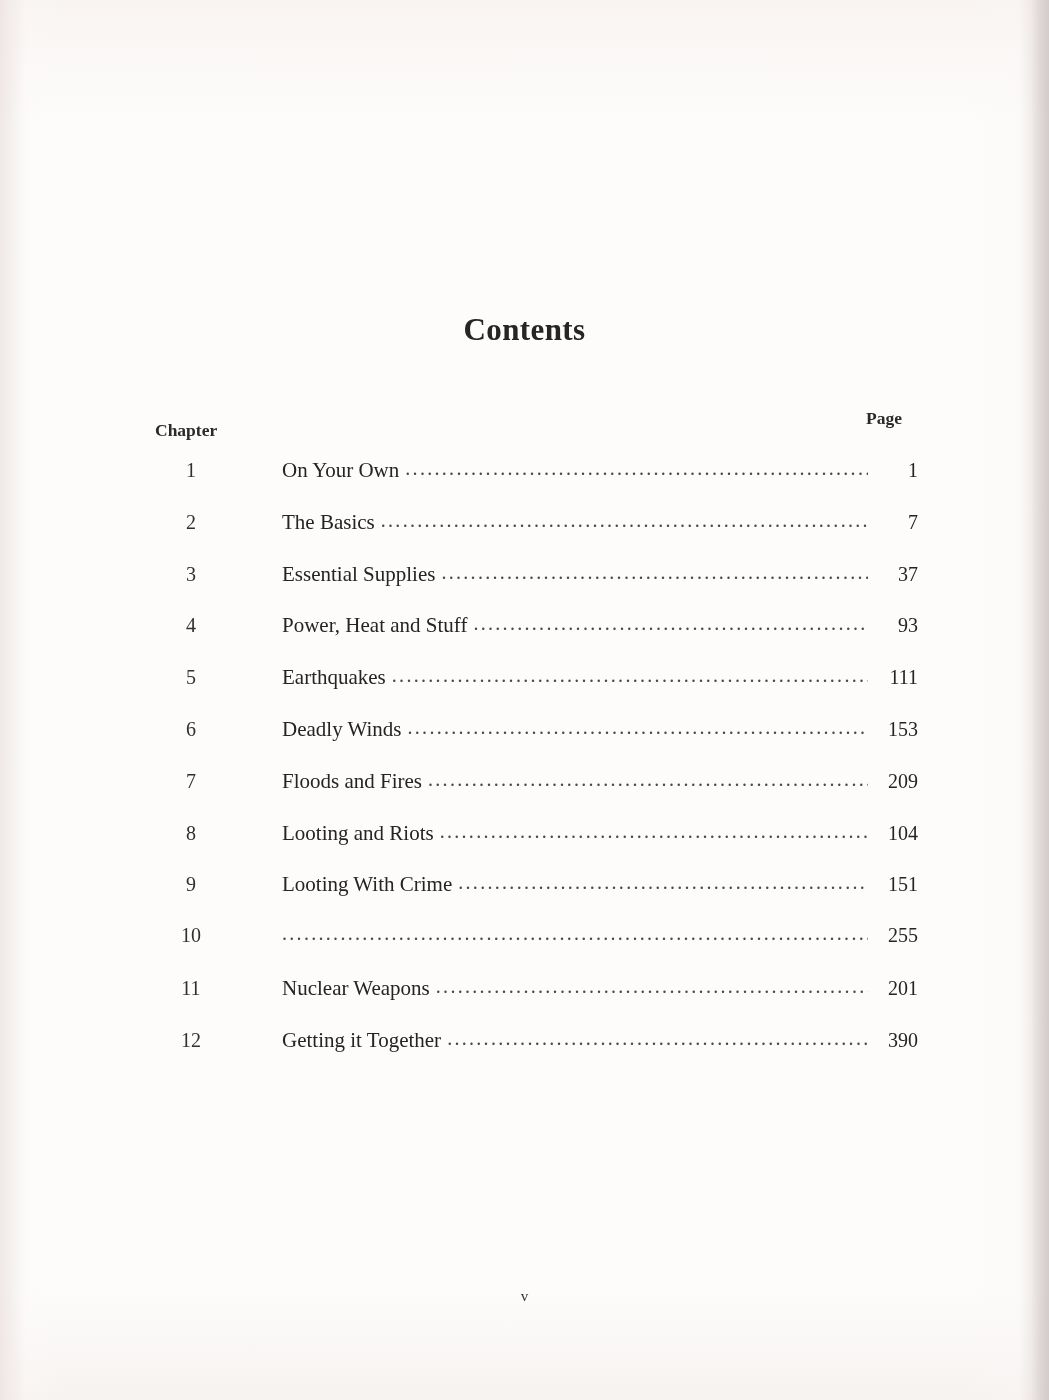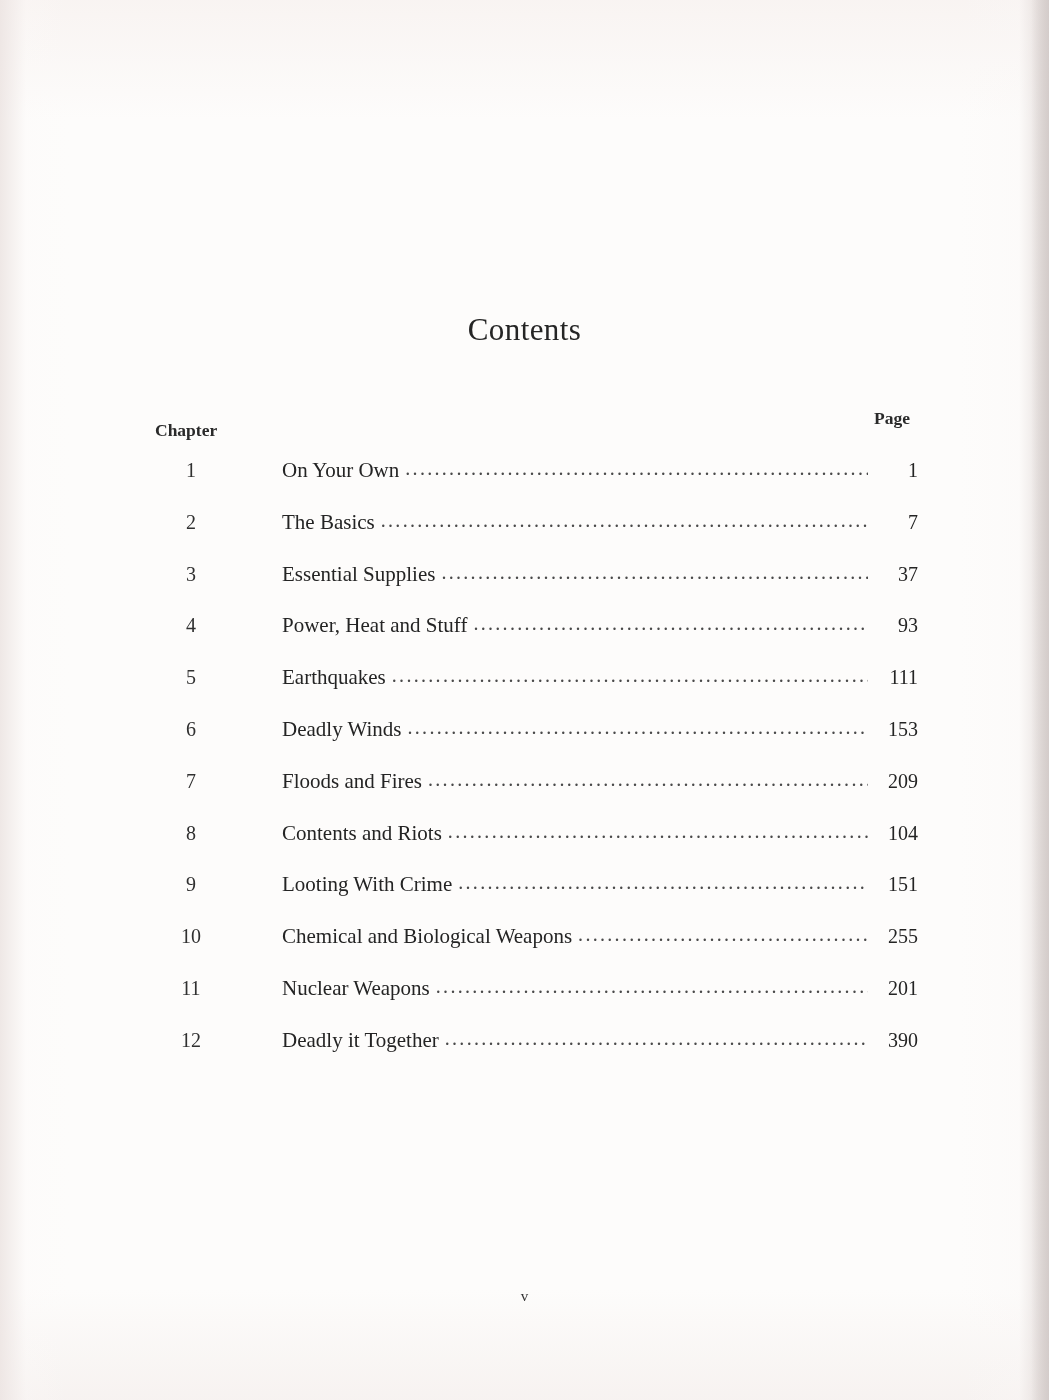--- a/index.html
+++ b/index.html
@@ -47,42 +47,42 @@
     height: 1400px;
   }
 
   .toc-title {
     position: absolute;
     top: 312px;
     left: 0;
     width: 1049px;
     text-align: center;
     font-size: 31px;
-    font-weight: normal;
+    font-weight: bold;
     letter-spacing: 0.4px;
     color: #252525;
   }
 
   .head-row {
     position: absolute;
     top: 408px;
     left: 155px;
     width: 763px;
     font-size: 17.5px;
     font-weight: bold;
     color: #2a2a2a;
   }
   .head-chapter {
     position: absolute;
     left: 0;
     top: 12px;
   }
   .head-page {
     position: absolute;
-    right: 8px;
+    right: 16px;
     top: 0;
   }
 
   .toc-list {
     position: absolute;
     top: 458px;
     left: 155px;
     width: 763px;
   }
 
@@ -196,49 +196,48 @@
       <div class="toc-row">
         <span class="row-num">7</span>
         <span class="row-spacer"></span>
         <span class="row-title">Floods and Fires</span>
         <span class="row-dots">....................................................................................................................................................</span>
         <span class="row-page">209</span>
       </div>
       <div class="toc-row">
         <span class="row-num">8</span>
         <span class="row-spacer"></span>
-        <span class="row-title">Contents and Riots</span>
+        <span class="row-title">Looting and Riots</span>
         <span class="row-dots">....................................................................................................................................................</span>
         <span class="row-page">104</span>
       </div>
       <div class="toc-row">
         <span class="row-num">9</span>
         <span class="row-spacer"></span>
         <span class="row-title">Looting With Crime</span>
         <span class="row-dots">....................................................................................................................................................</span>
         <span class="row-page">151</span>
       </div>
       <div class="toc-row">
         <span class="row-num">10</span>
         <span class="row-spacer"></span>
-        <span class="row-title">Chemical and Biological Weapons</span>
         <span class="row-dots">....................................................................................................................................................</span>
         <span class="row-page">255</span>
       </div>
       <div class="toc-row">
         <span class="row-num">11</span>
         <span class="row-spacer"></span>
         <span class="row-title">Nuclear Weapons</span>
         <span class="row-dots">....................................................................................................................................................</span>
         <span class="row-page">201</span>
       </div>
       <div class="toc-row">
         <span class="row-num">12</span>
         <span class="row-spacer"></span>
-        <span class="row-title">Deadly it Together</span>
+        <span class="row-title">Getting it Together</span>
         <span class="row-dots">....................................................................................................................................................</span>
         <span class="row-page">390</span>
       </div>
     </div>
 
   <div class="folio">v</div>
 
 </div>
 
 </body></html>

